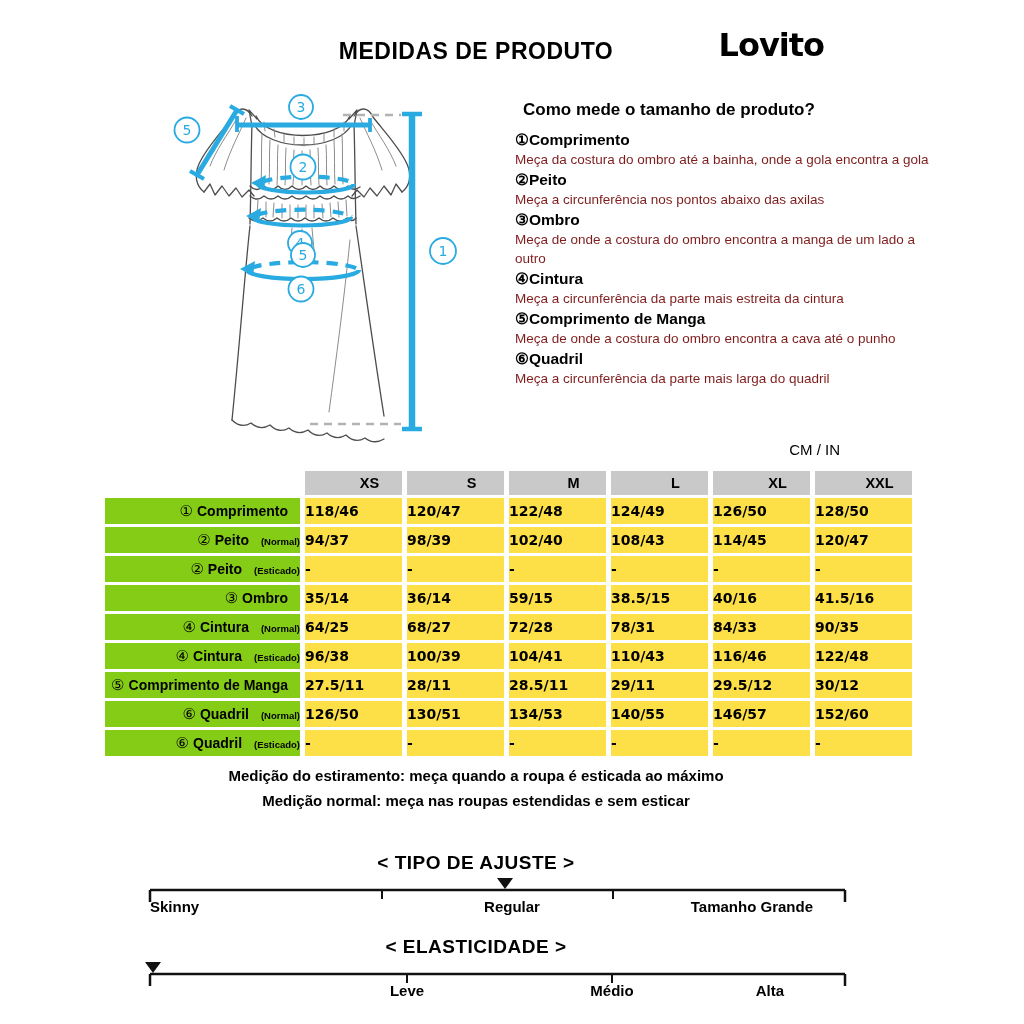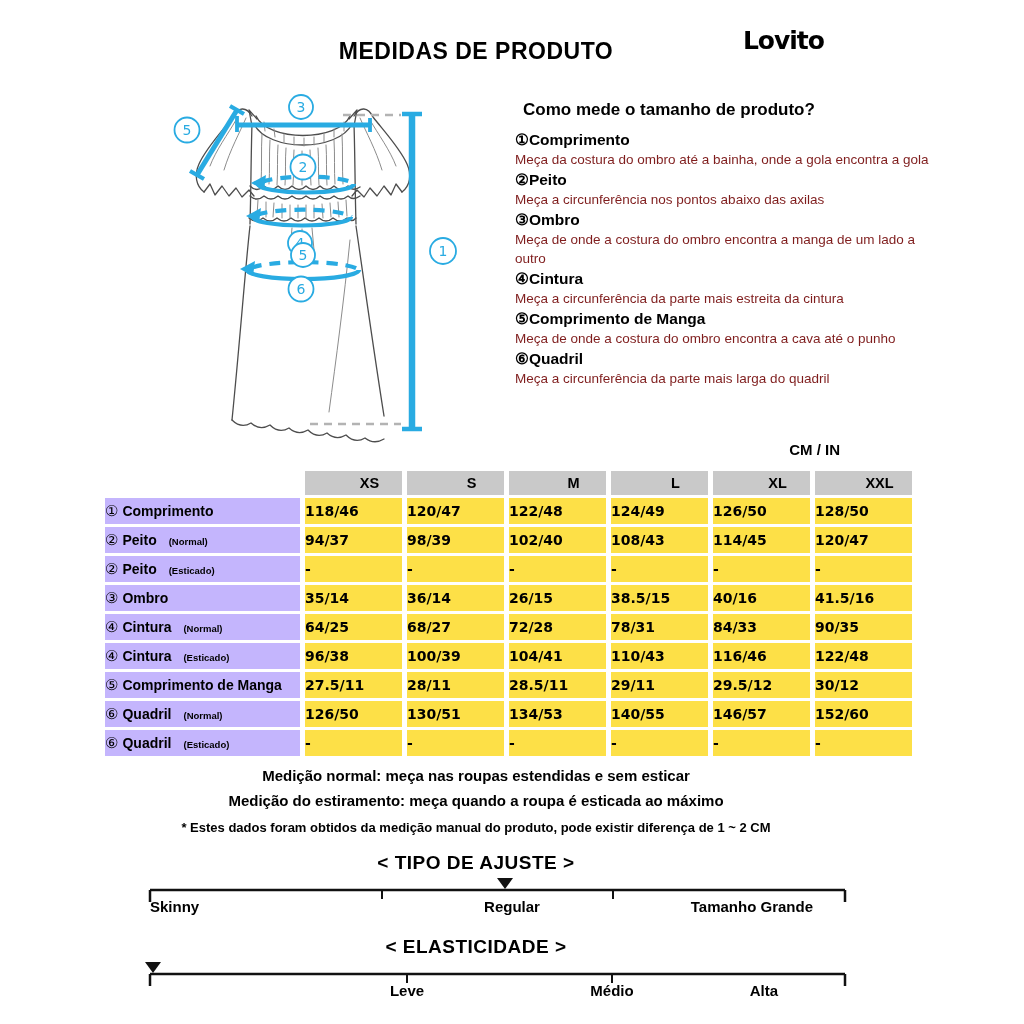--- a/index.html
+++ b/index.html
@@ -2,41 +2,41 @@
 <html><head>
 <meta charset="utf-8">
 <style>
   html,body{margin:0;padding:0;background:#fff;}
   .page{position:relative;width:952px;height:1024px;background:#fff;overflow:hidden;
         font-family:"Liberation Sans",sans-serif;color:#000;}
 
   
   .title{position:absolute;top:38px;left:0;width:100%;text-align:center;
          font-size:23px;font-weight:bold;letter-spacing:.5px;}
-  .logo{position:absolute;top:26px;right:128px;font-size:25px;font-weight:bold;
+  .logo{position:absolute;top:26px;right:128px;font-size:32px;font-weight:bold;
         font-family:"DejaVu Sans",sans-serif;letter-spacing:-1px;margin-left:19px;}
 
   
   .diagram{position:absolute;left:125px;top:85px;}
 
   
   .howto{position:absolute;left:515px;top:100px;width:415px;}
   .howto h2{font-size:17px;font-weight:bold;margin:0 0 10px 8px;}
   .item-title{font-size:15.5px;font-weight:bold;line-height:20px;}
   .item-desc{font-size:13.5px;color:#7f1d1d;line-height:19px;margin:0 0 1px 0;}
 
-  .units{position:absolute;top:441px;right:112px;font-size:15px;font-weight:bold;}
+  .units{position:absolute;top:441px;right:112px;font-size:15px;font-weight:normal;}
 
   
   .size-table{position:absolute;left:100px;top:468px;border-collapse:separate;
               border-spacing:5px 3px;table-layout:fixed;width:812px;}
   .size-table th,.size-table td{padding:0;height:26px;vertical-align:middle;}
   .size-table thead th{background:#c9c9c9;height:24px;font-size:14.5px;font-weight:bold;text-align:center;padding-left:32px;}
   .size-table thead th.corner{background:#fff;}
-  .row-label{background:#c4b5fd;text-align:left;font-size:14px;font-weight:bold;
+  .row-label{background:#84cc16;text-align:right;font-size:14px;font-weight:bold;
              padding-left:8px;white-space:nowrap;}
   .row-label .circ{font-size:15px;font-weight:normal;margin-right:4px;}
   .row-label small{font-size:9.5px;font-weight:bold;padding-left:12px;}
   .size-table td{background:#fde047;text-align:left;font-size:14px;font-weight:bold;
                  font-family:"DejaVu Sans",sans-serif;margin-top:16px;}
 
   
   .notes{position:absolute;top:763px;left:0;width:100%;text-align:center;}
   .note-main{font-size:15px;font-weight:bold;line-height:25px;margin:0;}
   .note-small{font-size:13px;font-weight:bold;margin:7px 0 0 0;}
@@ -220,21 +220,21 @@
         <td>-</td>
         <td>-</td>
         <td>-</td>
         <td>-</td>
         <td>-</td>
       </tr>
       <tr>
         <th class="row-label"><span class="circ">③</span><span>Ombro</span><small></small></th>
         <td>35/14</td>
         <td>36/14</td>
-        <td>26/15</td>
+        <td>59/15</td>
         <td>38.5/15</td>
         <td>40/16</td>
         <td>41.5/16</td>
       </tr>
       <tr>
         <th class="row-label"><span class="circ">④</span><span>Cintura</span><small>(Normal)</small></th>
         <td>64/25</td>
         <td>68/27</td>
         <td>72/28</td>
         <td>78/31</td>
@@ -274,23 +274,22 @@
         <td>-</td>
         <td>-</td>
         <td>-</td>
         <td>-</td>
         <td>-</td>
       </tr>
     </tbody>
   </table>
 
   <div class="notes">
+    <p class="note-main">Medição do estiramento: meça quando a roupa é esticada ao máximo</p>
     <p class="note-main">Medição normal: meça nas roupas estendidas e sem esticar</p>
-    <p class="note-main">Medição do estiramento: meça quando a roupa é esticada ao máximo</p>
-    <p class="note-small">* Estes dados foram obtidos da medição manual do produto, pode existir diferença de 1 ~ 2 CM</p>
   </div>
 
   <div class="scale-title" style="top:852px;">&lt; TIPO DE AJUSTE &gt;</div>
   <svg class="scale-svg" style="top:876px;" width="1024" height="30">
     <path d="M 150,14 H 845" stroke="#111" stroke-width="2.5" fill="none"></path>
     <path d="M 150,14 V 26 M 845,14 V 26" stroke="#111" stroke-width="2.5" fill="none"></path>
     <path d="M 382,14 V 23 M 613,14 V 23" stroke="#111" stroke-width="2" fill="none"></path>
     <polygon points="497,2 513,2 505,13" fill="#111"></polygon>
   </svg>
   <span class="scale-label" style="top:898px;left:150px;">Skinny</span>
@@ -300,15 +299,15 @@
   <div class="scale-title" style="top:936px;">&lt; ELASTICIDADE &gt;</div>
   <svg class="scale-svg" style="top:960px;" width="1024" height="30">
     <path d="M 150,14 H 845" stroke="#111" stroke-width="2.5" fill="none"></path>
     <path d="M 150,14 V 26 M 845,14 V 26" stroke="#111" stroke-width="2.5" fill="none"></path>
     <path d="M 407,14 V 23 M 612,14 V 23" stroke="#111" stroke-width="2" fill="none"></path>
     <polygon points="145,2 161,2 153,13" fill="#111"></polygon>
   </svg>
   <span class="scale-label" style="top:982px;left:150px;margin-top:46px;">Não</span>
   <span class="scale-label" style="top:982px;left:407px;transform:translateX(-50%);">Leve</span>
   <span class="scale-label" style="top:982px;left:612px;transform:translateX(-50%);">Médio</span>
-  <span class="scale-label" style="top:982px;right:174px;">Alta</span>
+  <span class="scale-label" style="top:982px;right:168px;">Alta</span>
 
 </div>
 
 </body></html>

